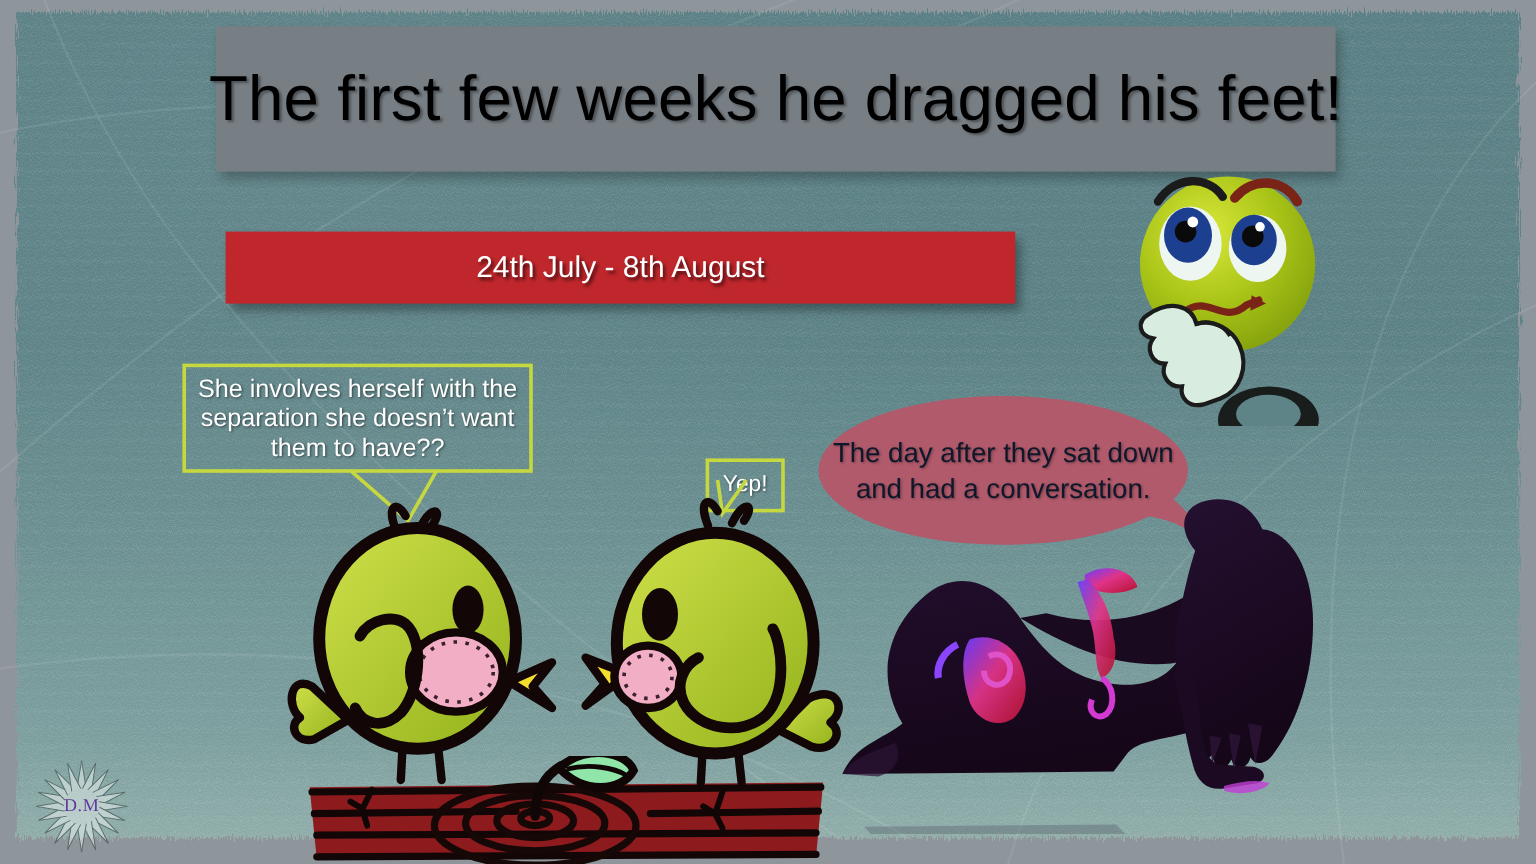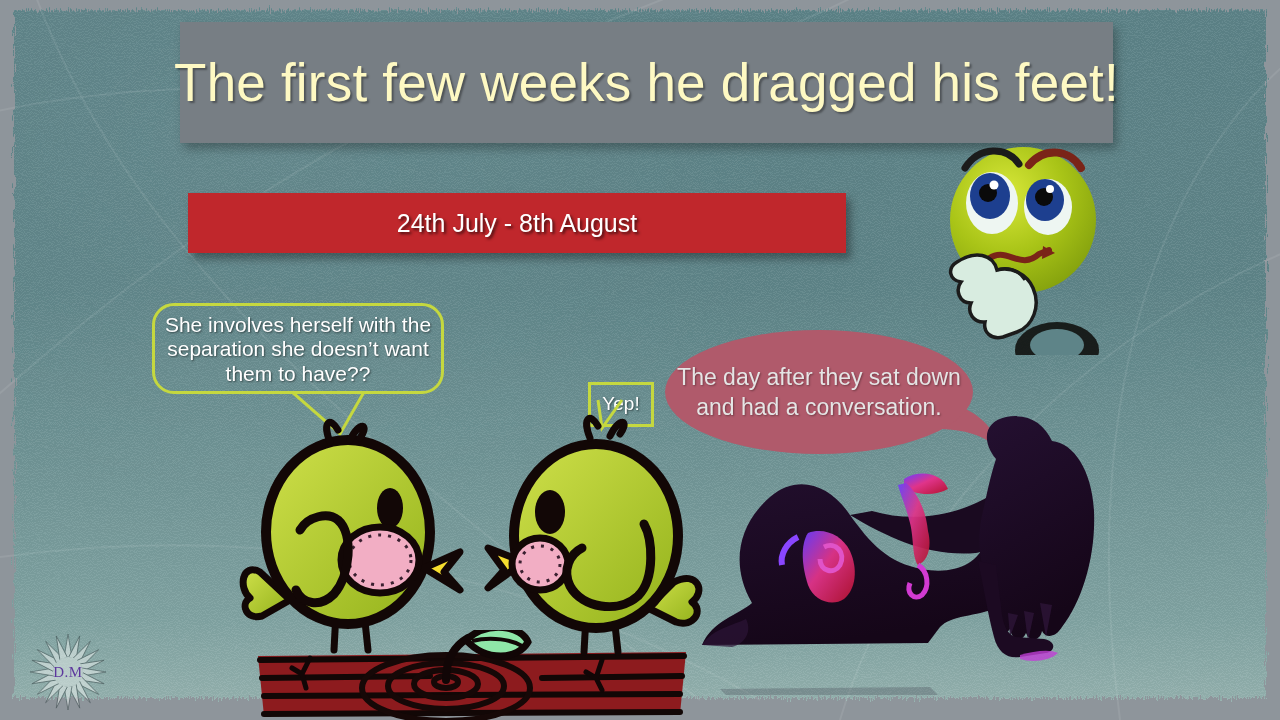--- a/index.html
+++ b/index.html
@@ -39,21 +39,21 @@
   .swooshes{ position:absolute; inset:0; pointer-events:none; opacity:.5;}
 
   
   .title-bar{
     position:absolute; left:180px; top:22px; width:933px; height:121px;
     background:#777e84;
     box-shadow:4px 6px 9px rgba(0,0,0,.28);
     display:flex; align-items:center; justify-content:center;
   }
   .title-bar .txt{
-    font-size:53px; color:#fef9c3; letter-spacing:.2px;
+    font-size:53px; color:#000000; letter-spacing:.2px;
     text-shadow:2px 2px 2px rgba(0,0,0,.35);
     white-space:nowrap;
   }
 
   
   .red-banner{
     position:absolute; left:188px; top:170px; width:658px; height:60px;
     background:#c0272c;
     box-shadow:5px 6px 8px rgba(0,0,0,.35);
     display:flex; align-items:center; justify-content:center;margin-top:23px;
@@ -67,31 +67,31 @@
   
   .bub-rect{
     position:absolute;
     border:3px solid #c5d83f;
     background:transparent;
     color:#ffffff;
     display:flex; align-items:center; justify-content:center;
     text-align:center; line-height:1.17;
     text-shadow:1px 1px 2px rgba(0,0,0,.5);
   }
-  #bubble-she{ left:152px; top:303px; width:292px; height:91px; font-size:21px; padding:2px 8px 0;border-radius:22px; }
+  #bubble-she{ left:152px; top:303px; width:292px; height:91px; font-size:21px; padding:2px 8px 0; }
   #bubble-yep{ left:588px; top:356px; width:66px; height:45px; font-size:19px;margin-top:26px; }
 
   .tail{ position:absolute; pointer-events:none; }
 
   .bub-oval{
-    position:absolute; left:665px; top:330px; width:308px; height:124px;
+    position:absolute; left:682px; top:330px; width:308px; height:124px;
     background:#b05a6b;
     border-radius:50%;
     display:flex; align-items:center; justify-content:flex-start;
-    text-align:center; color:#e5e5e5; font-size:23px; line-height:1.32;
+    text-align:center; color:#0f172a; font-size:23px; line-height:1.32;
     text-shadow:1px 1px 2px rgba(0,0,0,.35);
   }
 
   
   .logo{ position:absolute; left:26px; top:630px; width:84px; height:84px; }
   .logo .lbl{
     position:absolute; inset:0; display:flex; align-items:center; justify-content:center;
     font-family:"Liberation Serif", serif; font-size:15px; color:#4c1d95; letter-spacing:.5px;
     opacity:.85;
   }

